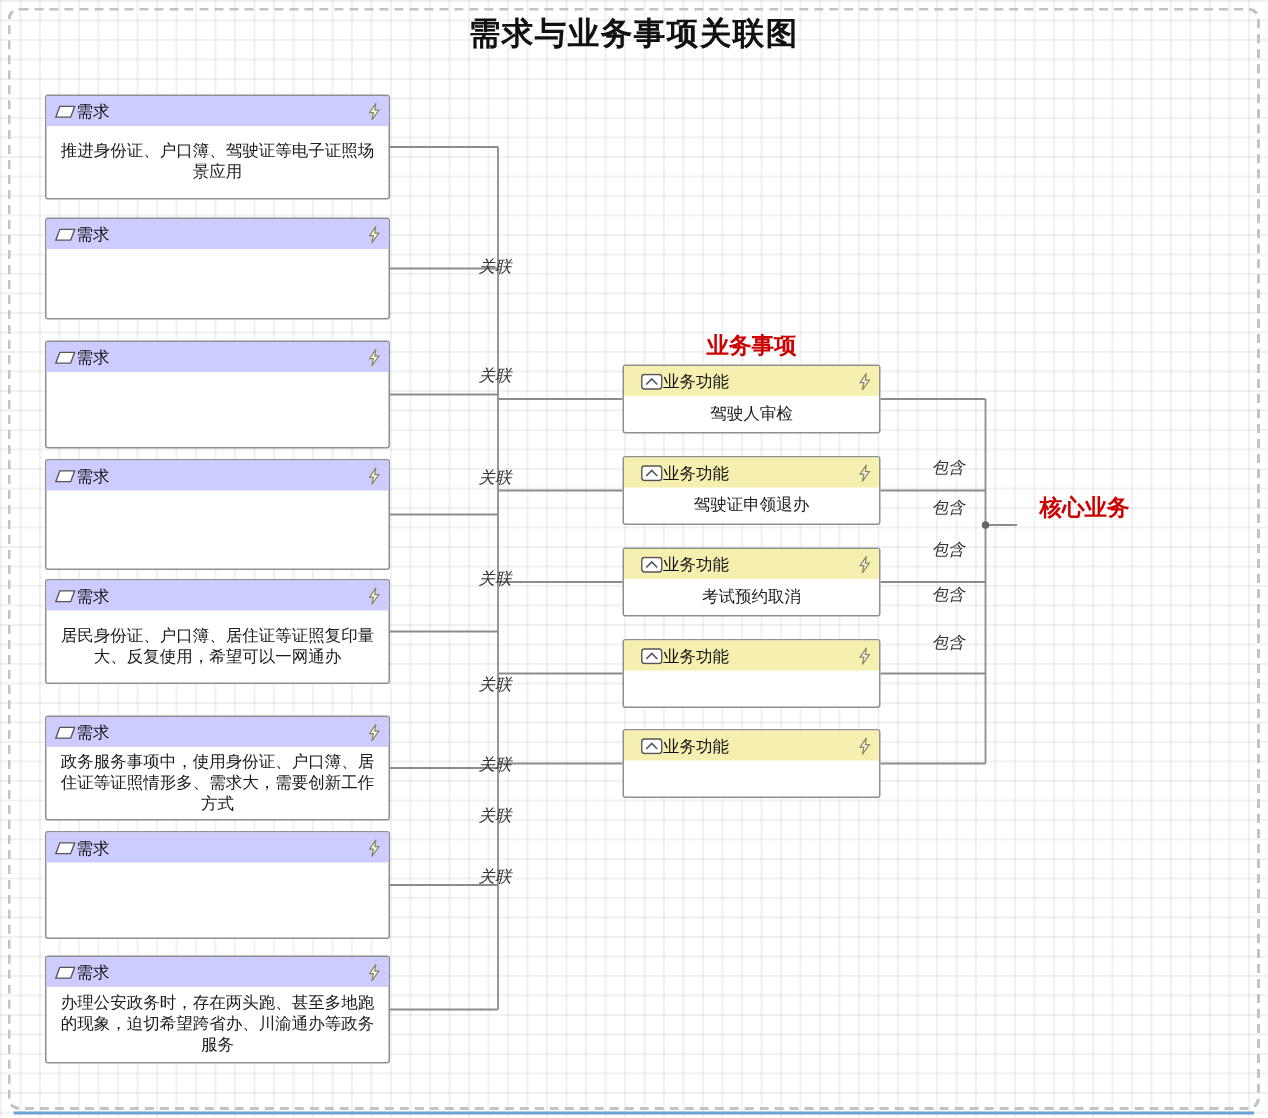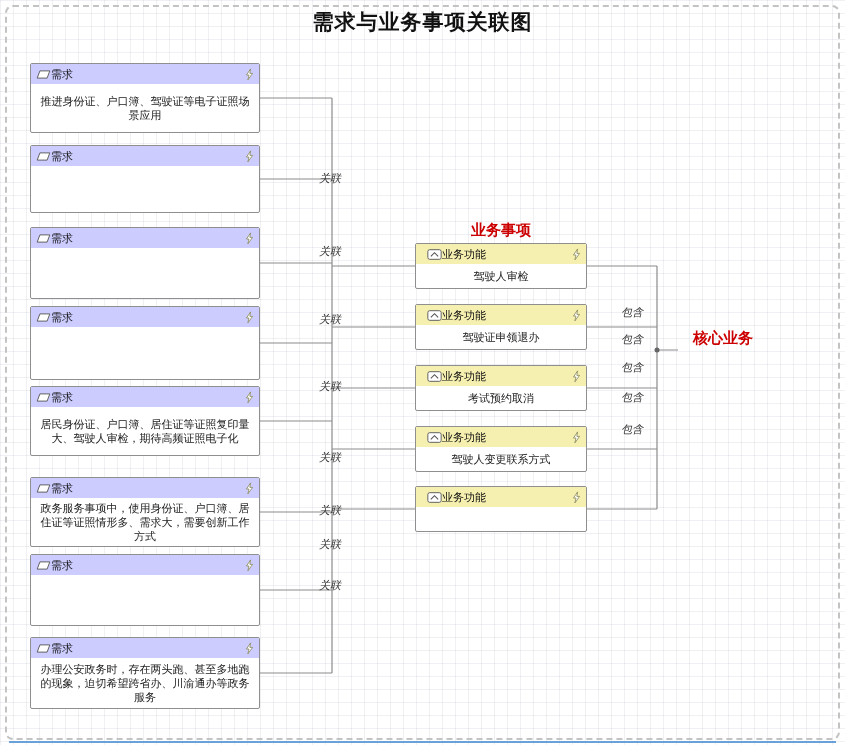--- a/index.html
+++ b/index.html
@@ -134,21 +134,21 @@
             <polygon points="4,1 15,1 12,9 1,9" fill="#fff" stroke="#555" stroke-width="1"></polygon>
           </svg>
         </span>
       <span class="hdr-label">需求</span>
       <span class="icon">
           <svg width="9" height="13" viewBox="0 0 10 14">
             <path d="M6.2 0.8 L1.6 7.6 H4.4 L3.2 13 L8.4 5.8 H5.4 Z" fill="#fff" stroke="#88885a" stroke-width="0.9"></path>
           </svg>
         </span>
     </div>
-    <div class="body">居民身份证、户口簿、居住证等证照复印量大、驾驶人审检，期待高频证照电子化</div>
+    <div class="body">居民身份证、户口簿、居住证等证照复印量大、反复使用，希望可以一网通办</div>
   </div>
 
   <div class="node req" id="r6">
     <div class="hdr">
       <span class="icon">
           <svg width="15" height="9" viewBox="0 0 16 10">
             <polygon points="4,1 15,1 12,9 1,9" fill="#fff" stroke="#555" stroke-width="1"></polygon>
           </svg>
         </span>
       <span class="hdr-label">需求</span>
@@ -259,21 +259,20 @@
             <polyline points="4,8 8,4 12,8" fill="none" stroke="#555" stroke-width="1.2"></polyline>
           </svg>
         </span>
       <span class="hdr-label">业务功能</span>
       <span class="icon">
           <svg width="9" height="13" viewBox="0 0 10 14">
             <path d="M6.2 0.8 L1.6 7.6 H4.4 L3.2 13 L8.4 5.8 H5.4 Z" fill="#fff" stroke="#88885a" stroke-width="0.9"></path>
           </svg>
         </span>
     </div>
-    <div class="body">驾驶人变更联系方式</div>
   </div>
 
   <div class="node func" id="f5">
     <div class="hdr">
       <span class="icon">
           <svg width="15" height="11" viewBox="0 0 16 12">
             <rect x="0.75" y="0.75" width="14.5" height="10.5" rx="2" fill="#fff" stroke="#555" stroke-width="1"></rect>
             <polyline points="4,8 8,4 12,8" fill="none" stroke="#555" stroke-width="1.2"></polyline>
           </svg>
         </span>

